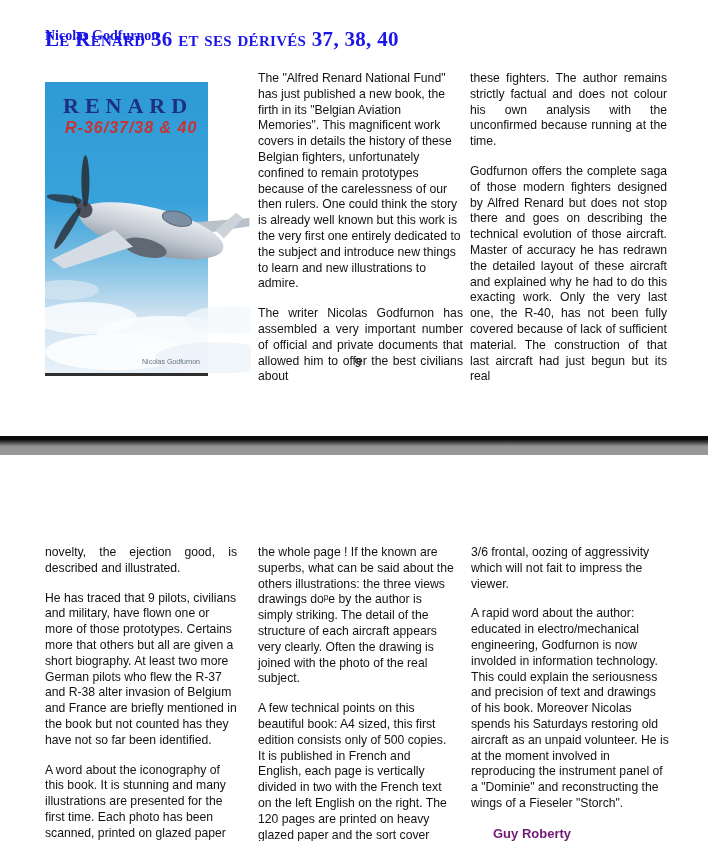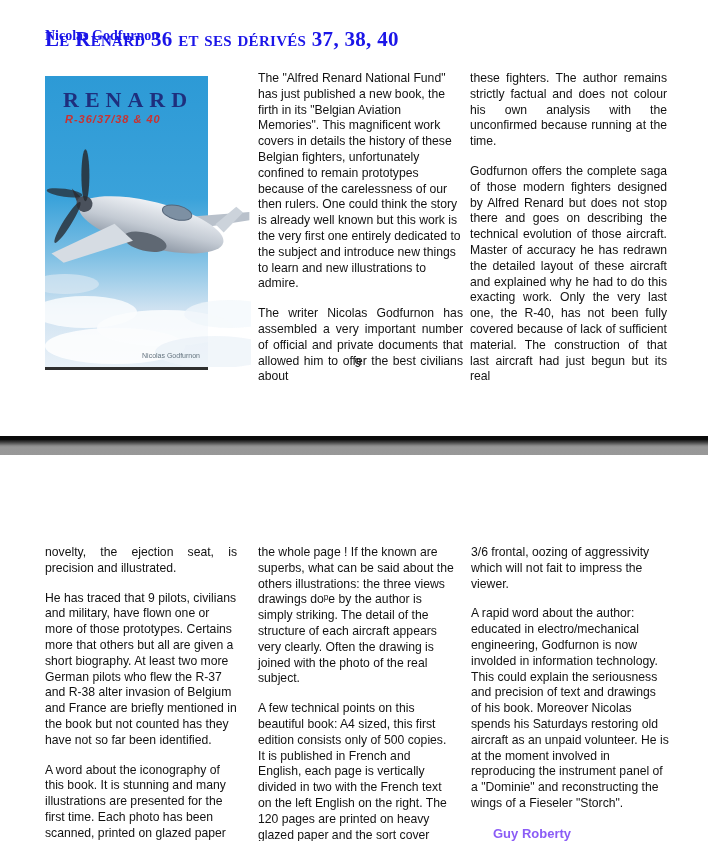--- a/index.html
+++ b/index.html
@@ -18,35 +18,35 @@
     margin-top:25px;
   }
   .doc-author {
     position:absolute; left:45px; top:28px;
     font-family:"Liberation Serif", serif;
     font-weight:bold; font-size:14px; color:#1b15e8;
   }
 
   
   .book-cover {
-    position:absolute; left:45px; top:76px; width:163px; height:294px;
+    position:absolute; left:45px; top:82px; width:163px; height:294px;
     background:linear-gradient(to bottom,#2d9ad6 0%, #3aa2da 42%, #7fc0e4 62%, #cfe2f1 80%, #e9f1f8 100%);
     border-bottom:3px solid #2e2e2e;
     box-sizing:border-box;
     text-align:center;
   }
   .cover-title {
     position:absolute; left:18px; top:11px;
     font-family:"Liberation Serif", serif; font-weight:bold;
     font-size:22px; letter-spacing:6px; color:#1e2f7d;
   }
   .cover-subtitle {
     position:absolute; left:20px; top:37px;
     font-family:"Liberation Sans", sans-serif; font-style:italic; font-weight:bold;
-    font-size:11px; letter-spacing:1px; color:#c93231;
+    font-size:16px; letter-spacing:1px; color:#c93231;
   }
   .cover-art { position:absolute; left:0; top:0; width:206px; height:291px; }
   .cover-credit {
     position:absolute; right:8px; bottom:8px;
     font-size:7px; color:#64737f;
   }
 
   
   .col {
     position:absolute;
@@ -70,21 +70,21 @@
     background:linear-gradient(to bottom,
       #0b0b0b 0%, #0b0b0b 18%, #3d3d3d 32%, #8d8d8d 52%, #979797 60%, #989898 100%);
   }
 
   .bot-col1 { left:45px;  top:545px; width:192px; }
   .bot-col2 { left:258px; top:545px; width:198px; }
   .bot-col3 { left:471px; top:545px; width:198px; }
 
   .signature {
     font-weight:bold; font-size:13px; padding-left:22px; margin-top:12px;
-    color:#8b5cf6;
+    color:#701a75;
   }
 </style>
 </head>
 <body>
 
 <div id="screen">
 
   <div class="doc-title">Le Renard 36 et ses dérivés 37, 38, 40</div>
   <div class="doc-author">Nicolas Godfurnon</div>
 
@@ -142,21 +142,21 @@
   <div class="col top-col2">
     <p class="just">these fighters. The author remains strictly factual and does not colour his own analysis with the unconfirmed because running at the time.</p>
     <p class="just">Godfurnon offers the complete saga of those modern fighters designed by Alfred Renard but does not stop there and goes on describing the technical evolution of those aircraft. Master of accuracy he has redrawn the detailed layout of these aircraft and explained why he had to do this exacting work. Only the very last one, the R-40, has not been fully covered because of lack of sufficient material. The construction of that last aircraft had just begun but its real</p>
   </div>
 
   <div class="page-number">9</div>
 
   <div class="page-divider"></div>
 
   <div class="col bot-col1">
-    <p class="just">novelty, the ejection seat, is precision and illustrated.</p>
+    <p class="just">novelty, the ejection good, is described and illustrated.</p>
     <p>He has traced that 9 pilots, civilians and military, have flown one or more of those prototypes. Certains more that others but all are given a short biography. At least two more German pilots who flew the R-37 and R-38 alter invasion of Belgium and France are briefly mentioned in the book but not counted has they have not so far been identified.</p>
     <p>A word about the iconography of this book. It is stunning and many illustrations are presented for the first time. Each photo has been scanned, printed on glazed paper and in good site. Some even cover</p>
   </div>
 
   <div class="col bot-col2">
     <p>the whole page ! If the known are superbs, what can be said about the others illustrations: the three views drawings doᵖe by the author is simply striking. The detail of the structure of each aircraft appears very clearly. Often the drawing is joined with the photo of the real subject.</p>
     <p>A few technical points on this beautiful book: A4 sized, this first edition consists only of 500 copies. It is published in French and English, each page is vertically divided in two with the French text on the left English on the right. The 120 pages are printed on heavy glazed paper and the sort cover represents a stunning colour drawing of the R-36 in full flight,</p>
   </div>
 
   <div class="col bot-col3">

